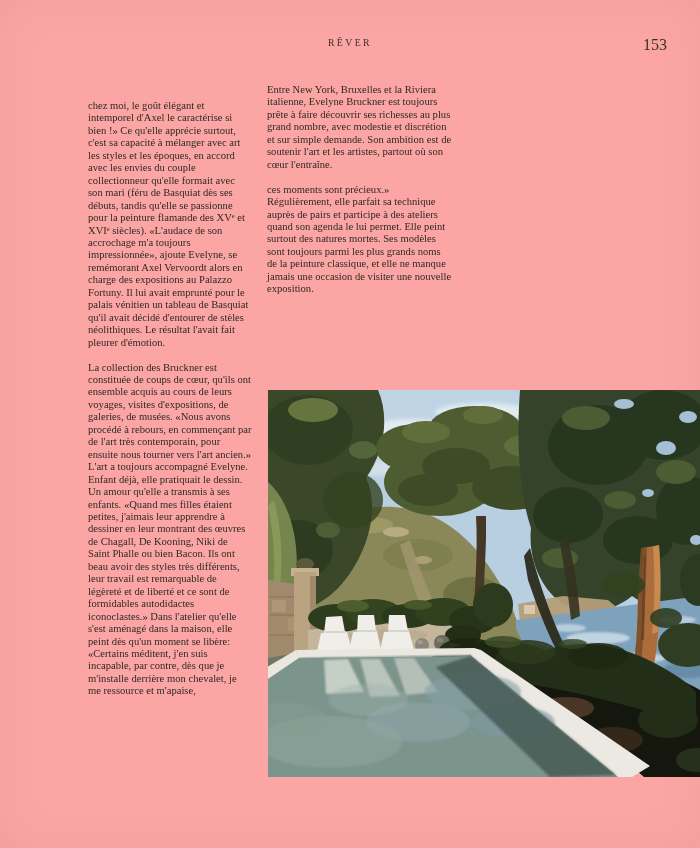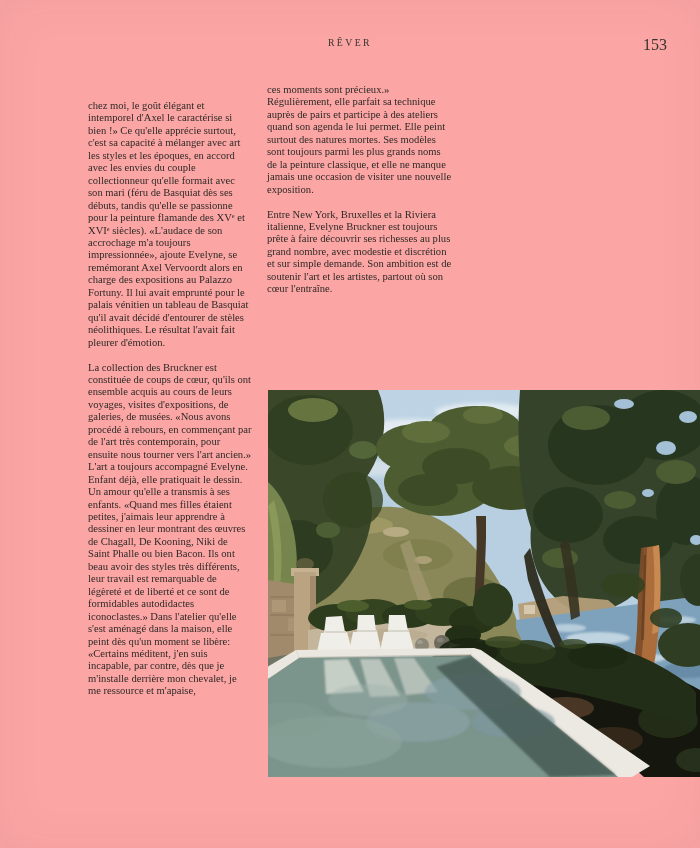--- a/index.html
+++ b/index.html
@@ -32,22 +32,22 @@
 
   <div class="section-title">RÊVER</div>
   <div class="page-number">153</div>
 
   <div class="col col-left">
     <p>chez moi, le goût élégant et intemporel d'Axel le caractérise si bien !» Ce qu'elle apprécie surtout, c'est sa capacité à mélanger avec art les styles et les époques, en accord avec les envies du couple collectionneur qu'elle formait avec son mari (féru de Basquiat dès ses débuts, tandis qu'elle se passionne pour la peinture flamande des XVᵉ et XVIᵉ siècles). «L'audace de son accrochage m'a toujours impressionnée», ajoute Evelyne, se remémorant Axel Vervoordt alors en charge des expositions au Palazzo Fortuny. Il lui avait emprunté pour le palais vénitien un tableau de Basquiat qu'il avait décidé d'entourer de stèles néolithiques. Le résultat l'avait fait pleurer d'émotion.</p>
     <p>La collection des Bruckner est constituée de coups de cœur, qu'ils ont ensemble acquis au cours de leurs voyages, visites d'expositions, de galeries, de musées. «Nous avons procédé à rebours, en commençant par de l'art très contemporain, pour ensuite nous tourner vers l'art ancien.» L'art a toujours accompagné Evelyne. Enfant déjà, elle pratiquait le dessin. Un amour qu'elle a transmis à ses enfants. «Quand mes filles étaient petites, j'aimais leur apprendre à dessiner en leur montrant des œuvres de Chagall, De Kooning, Niki de Saint Phalle ou bien Bacon. Ils ont beau avoir des styles très différents, leur travail est remarquable de légèreté et de liberté et ce sont de formidables autodidactes iconoclastes.» Dans l'atelier qu'elle s'est aménagé dans la maison, elle peint dès qu'un moment se libère: «Certains méditent, j'en suis incapable, par contre, dès que je m'installe derrière mon chevalet, je me ressource et m'apaise,</p>
   </div>
 
   <div class="col col-right">
+    <p>Entre New York, Bruxelles et la Riviera italienne, Evelyne Bruckner est toujours prête à faire découvrir ses richesses au plus grand nombre, avec modestie et discrétion et sur simple demande. Son ambition est de soutenir l'art et les artistes, partout où son cœur l'entraîne.</p>
     <p>ces moments sont précieux.» Régulièrement, elle parfait sa technique auprès de pairs et participe à des ateliers quand son agenda le lui permet. Elle peint surtout des natures mortes. Ses modèles sont toujours parmi les plus grands noms de la peinture classique, et elle ne manque jamais une occasion de visiter une nouvelle exposition.</p>
-    <p>Entre New York, Bruxelles et la Riviera italienne, Evelyne Bruckner est toujours prête à faire découvrir ses richesses au plus grand nombre, avec modestie et discrétion et sur simple demande. Son ambition est de soutenir l'art et les artistes, partout où son cœur l'entraîne.</p>
   </div>
 
   <div class="photo" role="img" aria-label="Jardin méditerranéen avec pins parasols, piscine à margelle blanche, trois bains de soleil blancs et vue sur la mer">
     <svg viewBox="0 0 432 387" preserveAspectRatio="none">
 
       <g>
         <rect x="0" y="0" width="432" height="270" fill="#b8cfe1"></rect>
         <rect x="0" y="0" width="432" height="60" fill="#c2d7e6" opacity="0.6"></rect>
         <g class="soft2">
           <ellipse cx="145" cy="42" rx="58" ry="13" fill="#e9eff3" opacity="0.85"></ellipse>

